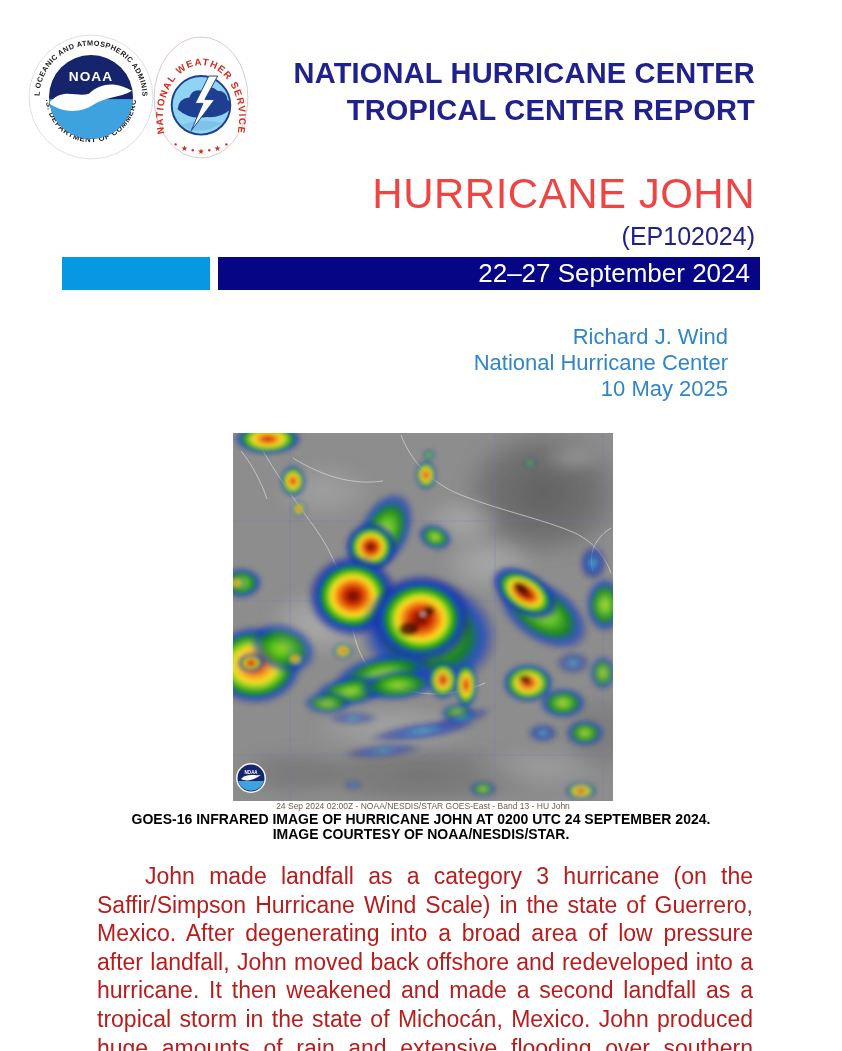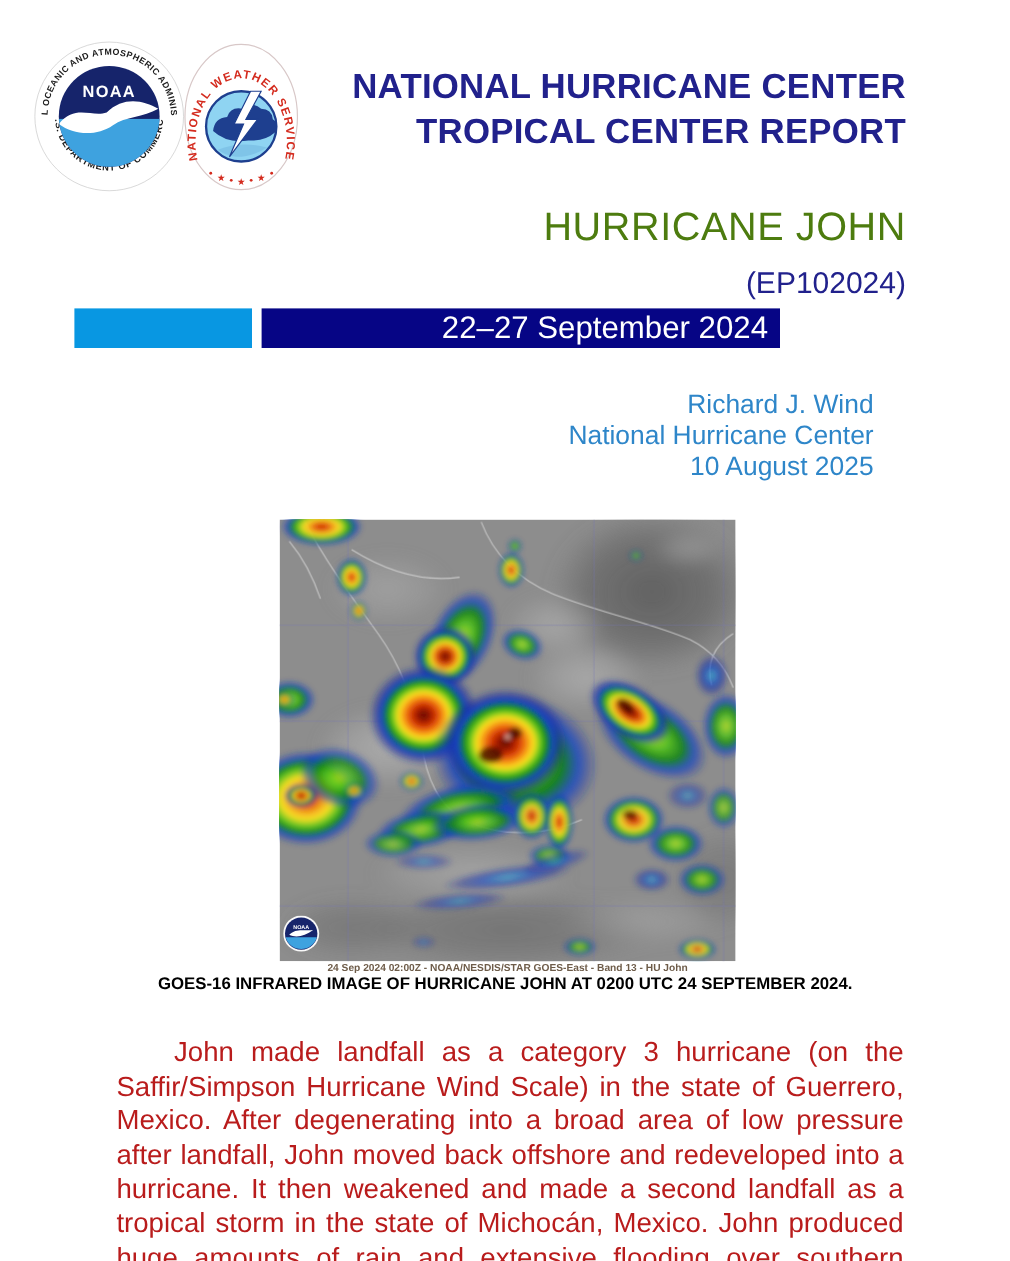--- a/index.html
+++ b/index.html
@@ -10,44 +10,44 @@
   
   .noaa-logo{position:absolute;left:28px;top:34px;width:126px;height:126px;}
   .nws-logo{position:absolute;left:151px;top:35px;width:100px;height:125px;}
   .hdr-title{
     position:absolute;right:87px;top:55px;text-align:right;
     color:#21218c;font-weight:bold;font-size:29px;line-height:37px;letter-spacing:.2px;
   }
   
   .storm-title{
     position:absolute;right:87px;top:170px;text-align:left;
-    color:#4d7c0f;font-size:33px;letter-spacing:.5px;
+    color:#ef4444;font-size:42px;letter-spacing:.5px;
   }
   .storm-id{
     position:absolute;right:87px;top:222px;text-align:center;
     color:#21218c;font-size:25px;
   }
   
   .banner-blue{position:absolute;left:62px;top:257px;width:148px;height:33px;background:#0897e2;}
   .banner-navy{
-    position:absolute;left:218px;top:257px;width:432px;height:33px;background:#060585;
+    position:absolute;left:218px;top:257px;width:542px;height:33px;background:#060585;
     color:#ffffff;font-size:26px;line-height:33px;text-align:right;
     padding-right:10px;box-sizing:border-box;
   }
   
   .byline{
     position:absolute;right:114px;top:324px;text-align:right;
     color:#2e86c9;font-size:22px;line-height:26px;
   }
   
   .figure{position:absolute;left:233px;top:433px;width:380px;}
   .sat-img{display:block;width:380px;height:368px;}
   .sat-strip{
     width:100%;text-align:center;font-size:8.5px;color:#6e5c49;
-    line-height:10px;margin-top:0px;font-weight:bold;
+    line-height:10px;margin-top:0px;
   }
   .fig-caption{
     position:absolute;left:46px;right:46px;top:812px;text-align:center;
     font-weight:bold;font-size:14px;line-height:14.5px;color:#000;
   }
   
   .body-par{
     position:absolute;left:97px;top:862px;width:656px;
     font-size:23px;line-height:28.6px;color:#b91c1c;
     text-align:justify;text-indent:48px;
@@ -111,21 +111,21 @@
 
   <div class="storm-title">HURRICANE JOHN</div>
   <div class="storm-id">(EP102024)</div>
 
   <div class="banner-blue"></div>
   <div class="banner-navy">22–27 September 2024</div>
 
   <div class="byline">
     <div>Richard J. Wind</div>
     <div>National Hurricane Center</div>
-    <div>10 August 2025</div>
+    <div>10 May 2025</div>
   </div>
 
   <div class="figure">
     <svg class="sat-img" viewBox="0 0 380 368" preserveAspectRatio="none">
       <defs>
         <radialGradient id="gStorm">
           <stop offset="0%" stop-color="#5f0e00"></stop>
             <stop offset="10%" stop-color="#921500"></stop>
           <stop offset="20%" stop-color="#cc2e05"></stop>
             <stop offset="30%" stop-color="#ef6a10"></stop>
@@ -275,17 +275,18 @@
         <path d="M -13,3 A 13.5,13.5 0 0 0 13,3 Z" fill="#3ea2df"></path>
         <path d="M -10,1 C -4,-5 2,-2 10,-3 C 3,2 -4,4 -10,1 Z" fill="#ffffff"></path>
         <text y="-4" text-anchor="middle" font-size="4.5" font-weight="bold" fill="#ffffff">NOAA</text>
       </g>
     </svg>
     <div class="sat-strip">24 Sep 2024 02:00Z - NOAA/NESDIS/STAR GOES-East - Band 13 - HU John</div>
   </div>
 
   <div class="fig-caption">
     <div>GOES-16 INFRARED IMAGE OF HURRICANE JOHN AT 0200 UTC 24 SEPTEMBER 2024.</div>
+    <div>IMAGE COURTESY OF NOAA/NESDIS/STAR.</div>
   </div>
 
   <div class="body-par">John made landfall as a category 3 hurricane (on the Saffir/Simpson Hurricane Wind Scale) in the state of Guerrero, Mexico.  After degenerating into a broad area of low pressure after landfall, John moved back offshore and redeveloped into a hurricane.  It then weakened and made a second landfall as a tropical storm in the state of Michocán, Mexico.  John produced huge amounts of rain and extensive flooding over southern Mexico, and was responsible for 29 deaths.</div>
 
 </div>
 
 </body></html>

